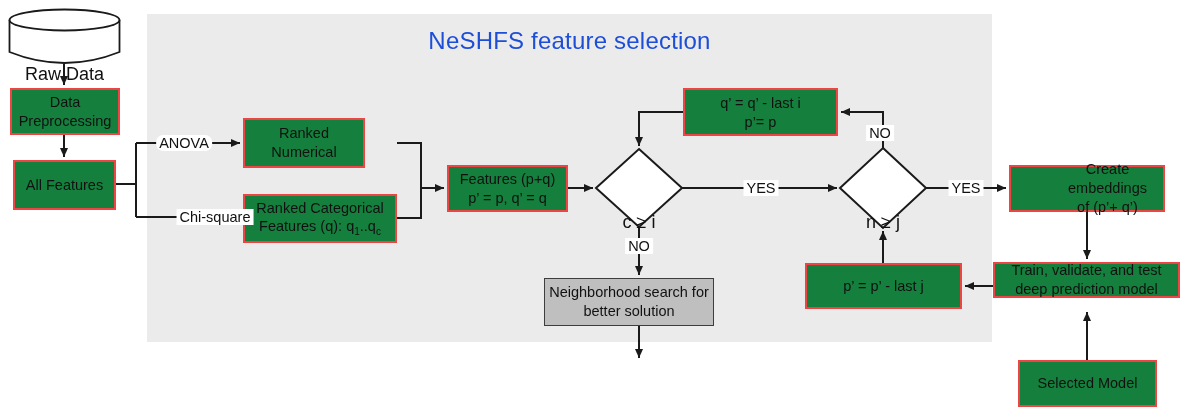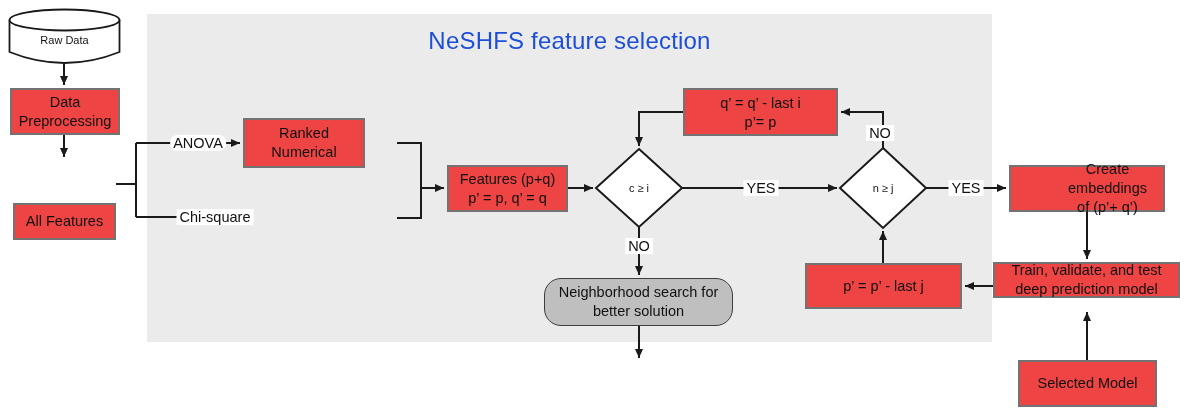--- a/index.html
+++ b/index.html
@@ -35,41 +35,42 @@
     letter-spacing: 0.2px;
     color: #1d4ed8;
   }
   svg.flow {
     position: absolute;
     left: 0; top: 0;
   }
   .box {
     position: absolute;
     box-sizing: border-box;
-    background: #ef4444;
-    border: 2px solid #737373;
+    background: #15803d;
+    border: 2px solid #ef4444;
     display: flex;
     flex-direction: column;
     align-items: center;
     justify-content: center;
     text-align: center;
     font-size: 14.5px;
     line-height: 1.3;
     padding: 2px 3px;
   }
   .box.gray {
     background: var(--highlight-bg);
     border: 1.5px solid #3d3d3d;
   }
   .box sub { font-size: 10px; }
   .dlabel {
     position: absolute;
     transform: translate(-50%, -50%);
-    font-size: 11px;
+    font-size: 18px;
     white-space: nowrap;
+    margin-top: 34px;
   }
   .elabel {
     position: absolute;
     transform: translate(-50%, -50%);
     background: #ffffff;
     padding: 0 3px;
     font-size: 14.5px;
     white-space: nowrap;
   }
 </style>
@@ -114,28 +115,32 @@
     <ellipse cx="64.5" cy="20" rx="55" ry="10.5" fill="#ffffff" stroke="#1a1a1a" stroke-width="1.8"></ellipse>
   </svg>
 
   <div class="dlabel" style="left:64.5px; top:40px;">Raw Data</div>
 
   <div class="box" style="left:10px; top:88px; width:110px; height:47px;">
     <span>Data</span>
     <span>Preprocessing</span>
   </div>
 
-  <div class="box" style="left:13px; top:160px; width:103px; height:37px;margin-top:43px;">
+  <div class="box" style="left:13px; top:160px; width:103px; height:50px;">
     <span>All Features</span>
   </div>
 
   <div class="box" style="left:243px; top:118px; width:122px; height:50px;">
     <span>Ranked Numerical</span>
   </div>
 
+  <div class="box" style="left:243px; top:194px; width:154px; height:49px;">
+    <span>Ranked Categorical</span>
+    <span>Features (q): q<sub>1</sub>..q<sub>c</sub></span>
+  </div>
 
   <div class="box" style="left:447px; top:165px; width:121px; height:47px;">
     <span>Features (p+q)</span>
     <span>p’ = p, q’ = q</span>
   </div>
 
   <div class="box" style="left:683px; top:88px; width:155px; height:48px;justify-content:flex-end;">
     <span>q’ = q’ - last i</span>
     <span>p’= p</span>
   </div>
@@ -151,29 +156,29 @@
   </div>
 
   <div class="box" style="left:1018px; top:360px; width:139px; height:47px;">
     <span>Selected Model</span>
   </div>
 
   <div class="box" style="left:805px; top:263px; width:157px; height:46px;">
     <span>p’ = p’ - last j</span>
   </div>
 
-  <div class="box gray" style="left:544px; top:278px; width:189px; height:48px;border-radius:17px;">
+  <div class="box gray" style="left:544px; top:278px; width:170px; height:48px;">
     <span>Neighborhood search for</span>
     <span>better solution</span>
   </div>
 
 
   <div class="dlabel" style="left:639px; top:188px;">c ≥ i</div>
   <div class="dlabel" style="left:883px; top:188px;">n ≥ j</div>
 
-  <div class="elabel" style="left:198px; top:143px;border-radius:7px;">ANOVA</div>
+  <div class="elabel" style="left:184px; top:143px;border-radius:7px;">ANOVA</div>
   <div class="elabel" style="left:183px; top:217px;margin-left:32px;">Chi-square</div>
   <div class="elabel" style="left:761px; top:188px;">YES</div>
   <div class="elabel" style="left:966px; top:188px;">YES</div>
   <div class="elabel" style="left:639px; top:246px;">NO</div>
   <div class="elabel" style="left:880px; top:133px;">NO</div>
 
 </div>
 
 </body></html>

